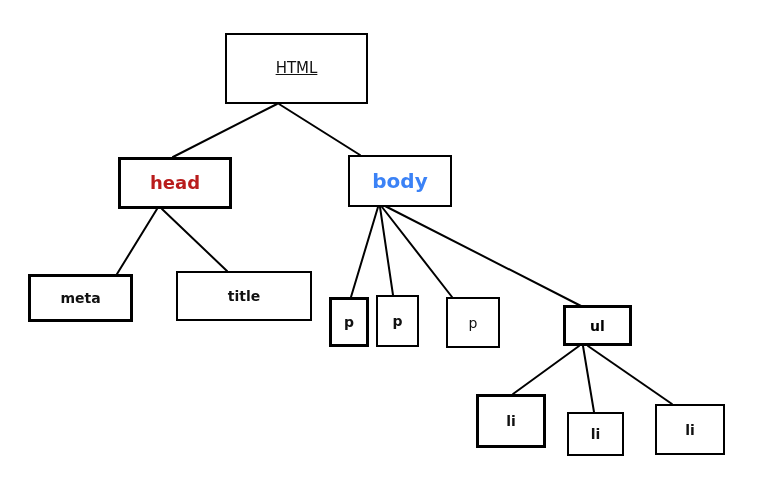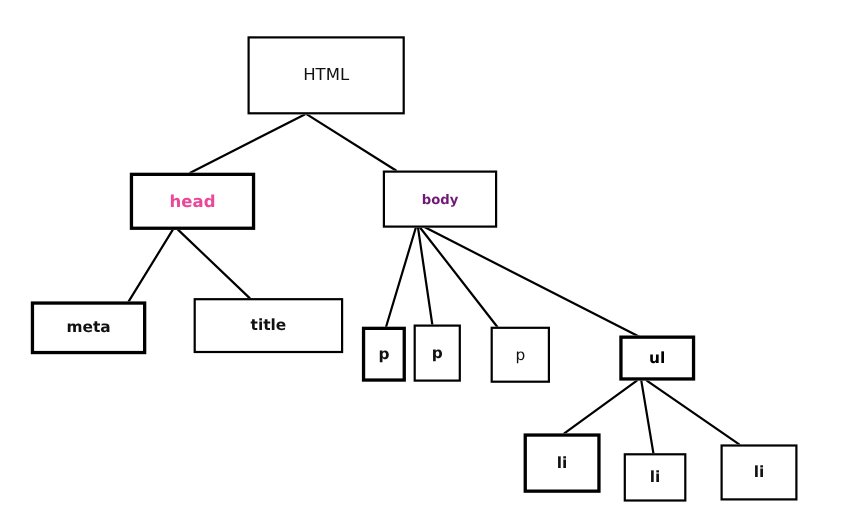--- a/index.html
+++ b/index.html
@@ -60,28 +60,28 @@
       <line x1="162" y1="209" x2="227" y2="271" stroke="#000000" stroke-width="2" stroke-linecap="round"></line>
       <line x1="378" y1="207" x2="351" y2="297" stroke="#000000" stroke-width="2" stroke-linecap="round"></line>
       <line x1="380" y1="207" x2="393" y2="295" stroke="#000000" stroke-width="2" stroke-linecap="round"></line>
       <line x1="382" y1="207" x2="452" y2="297" stroke="#000000" stroke-width="2" stroke-linecap="round"></line>
       <line x1="385" y1="206" x2="583" y2="307" stroke="#000000" stroke-width="2" stroke-linecap="round"></line>
       <line x1="579" y1="346" x2="513" y2="394" stroke="#000000" stroke-width="2" stroke-linecap="round"></line>
       <line x1="583" y1="346" x2="594" y2="412" stroke="#000000" stroke-width="2" stroke-linecap="round"></line>
       <line x1="588" y1="346" x2="672" y2="404" stroke="#000000" stroke-width="2" stroke-linecap="round"></line>
     </svg>
   <div id="node-layer">
-      <div class="node-box bw-2" style="left: 225px; top: 33px; width: 143px; height: 71px;">
+      <div class="node-box bw-2" style="left: 225px; top: 33px; width: 143px; height: 71px; text-decoration: underline;">
         <span class="node-label fw-normal" style="font-size: 15px; color: rgb(17, 17, 17);">HTML</span>
       </div>
       <div class="node-box bw-3" style="left: 118px; top: 157px; width: 114px; height: 52px;">
-        <span class="node-label fw-bold" style="font-size: 15px; color: #ec4899;">head</span>
+        <span class="node-label fw-bold" style="font-size: 18px; color: #b91c1c;">head</span>
       </div>
       <div class="node-box bw-2" style="left: 348px; top: 155px; width: 104px; height: 52px;">
-        <span class="node-label fw-bold" style="font-size: 12px; color: #701a75;">body</span>
+        <span class="node-label fw-bold" style="font-size: 20px; color: #3b82f6;">body</span>
       </div>
       <div class="node-box bw-3" style="left: 28px; top: 274px; width: 105px; height: 48px;">
         <span class="node-label fw-bold" style="font-size: 14px; color: rgb(17, 17, 17);">meta</span>
       </div>
       <div class="node-box bw-2" style="left: 176px; top: 271px; width: 136px; height: 50px;">
         <span class="node-label fw-bold" style="font-size: 14px; color: rgb(17, 17, 17);">title</span>
       </div>
       <div class="node-box bw-3" style="left: 329px; top: 297px; width: 40px; height: 50px;">
         <span class="node-label fw-bold" style="font-size: 14px; color: rgb(17, 17, 17);">p</span>
       </div>

